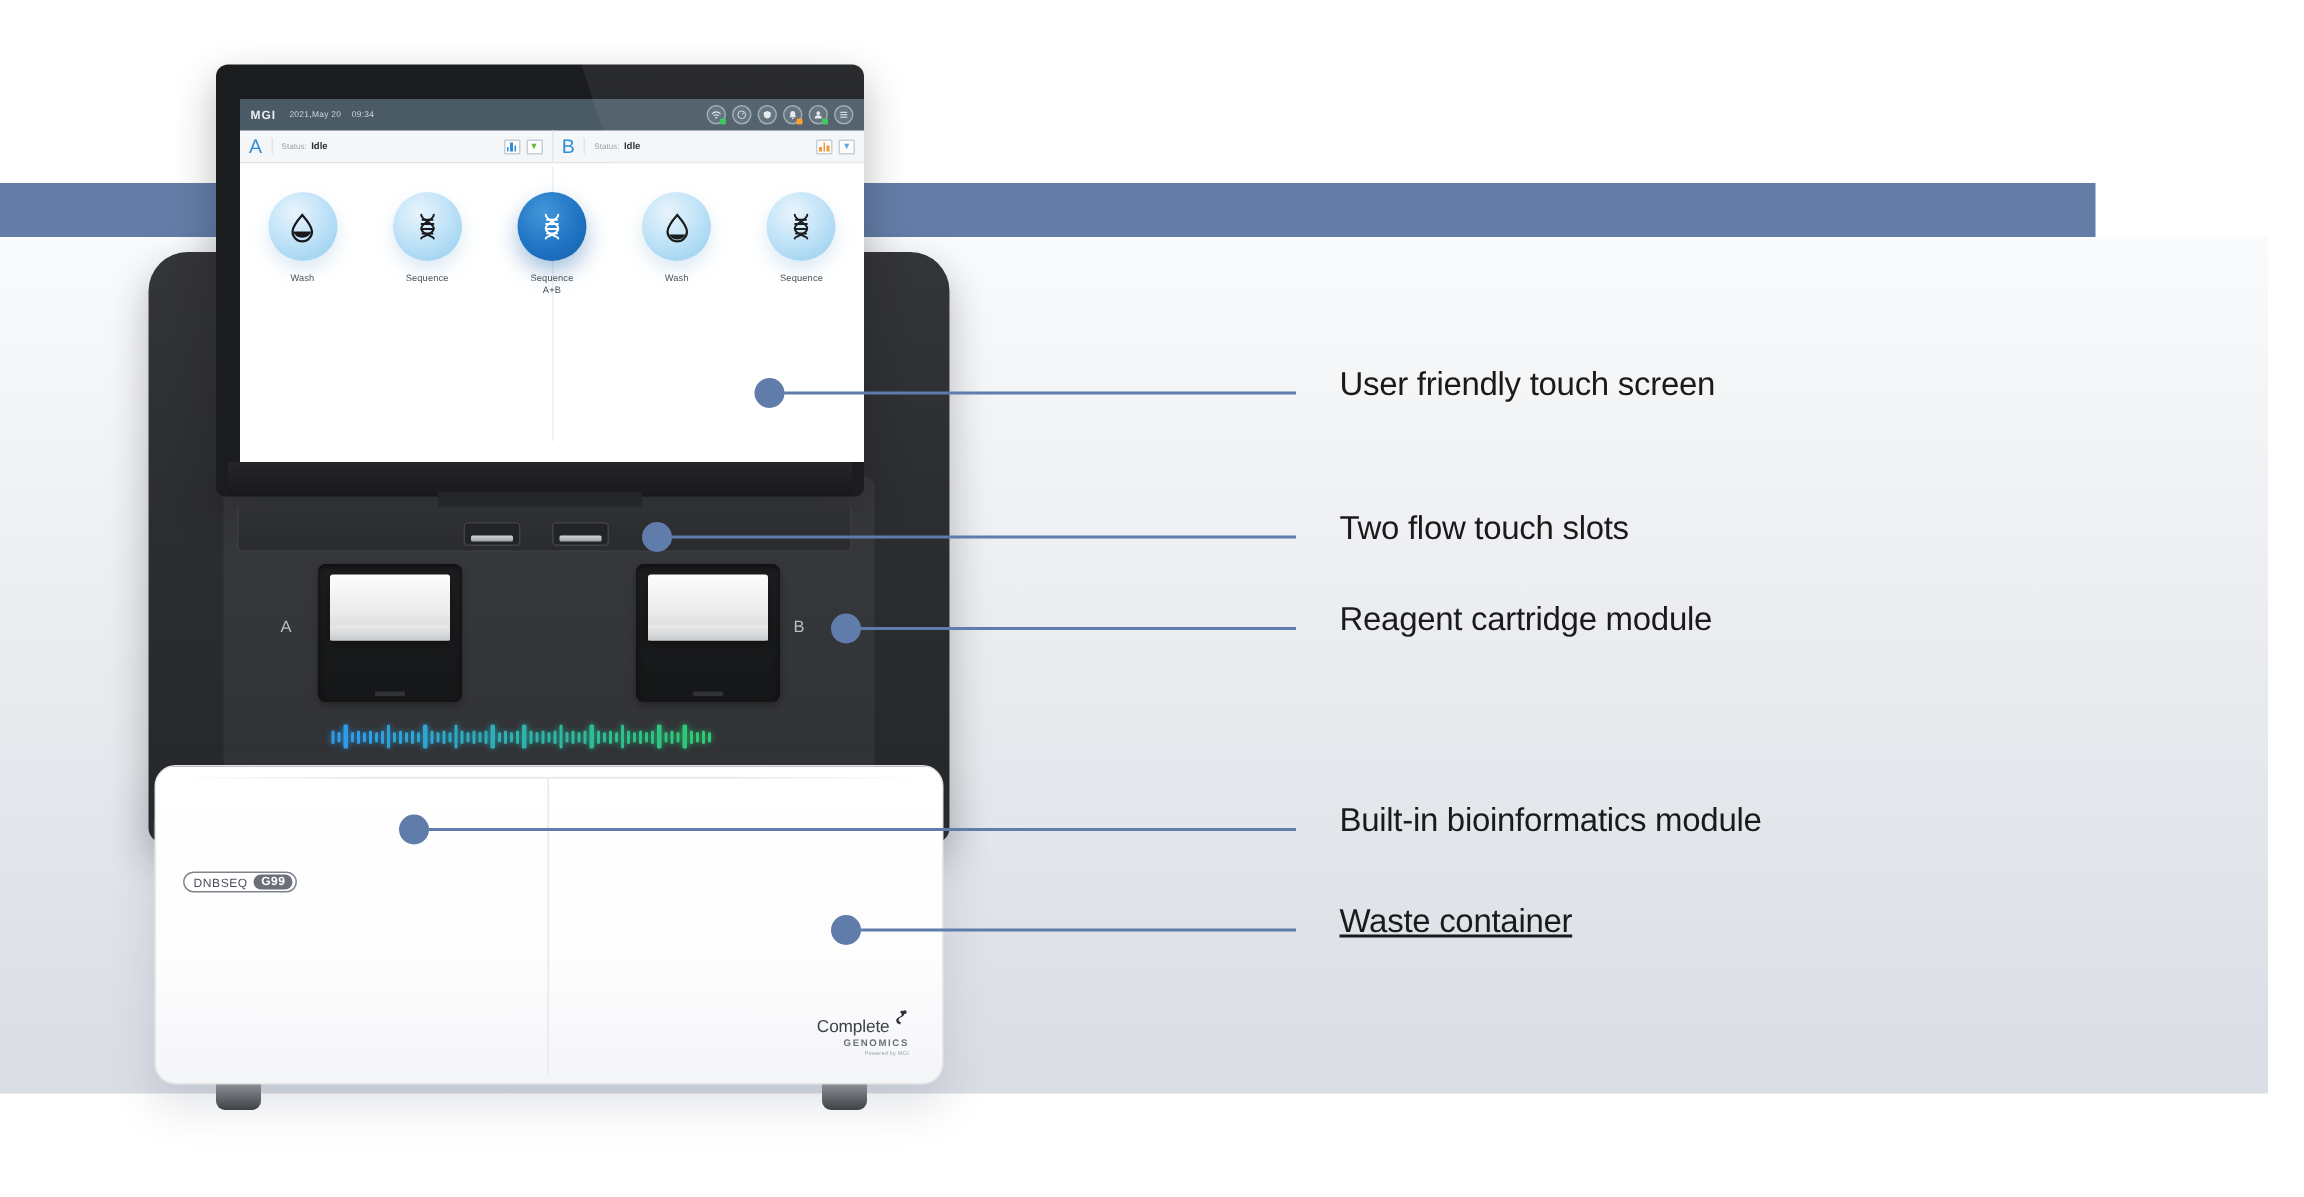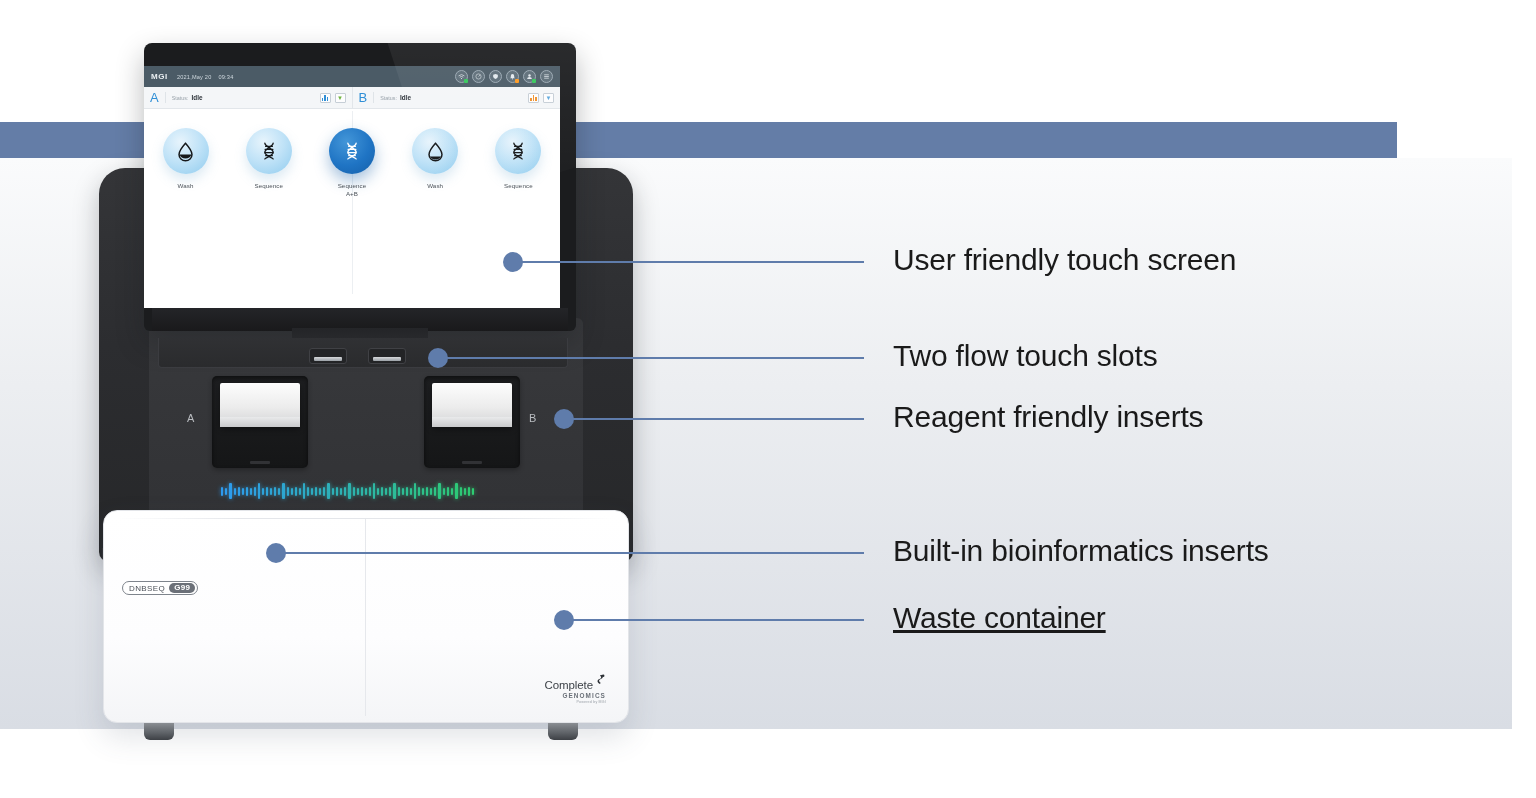--- a/index.html
+++ b/index.html
@@ -51,21 +51,21 @@
     box-shadow: 0 12px 28px rgba(20,22,28,0.30);
     overflow: hidden;
   }
   .monitor-glare {
     position: absolute; right: -40px; top: -60px; width: 210px; height: 200px;
     background: linear-gradient(200deg, rgba(255,255,255,0.10), rgba(255,255,255,0));
     transform: rotate(-18deg);
     pointer-events: none; z-index: 30;
   }
   .screen {
-    position: absolute; left: 0; top: 23px; width: 416px; height: 242px;
+    position: absolute; left: 16px; top: 23px; width: 416px; height: 242px;
     background: #ffffff; overflow: hidden;
   }
 
   
   .titlebar {
     height: 21px; background: #4b5b66;
     display: flex; align-items: center; padding: 0 7px;
     position: relative;
   }
   .mgi-logo {
@@ -260,21 +260,21 @@
   .callout { position: absolute; }
   .callout .line {
     position: absolute; height: 2px; background: #5f7cab; top: 0;
   }
   .callout .dot {
     position: absolute; width: 20px; height: 20px; border-radius: 50%;
     background: #5f7cab; top: -9px; left: -10px;
   }
   .callout-label {
     position: absolute;
-    font-size: 30px; color: #1a1a1a; white-space: nowrap;
+    font-size: 22px; color: #1a1a1a; white-space: nowrap;
     letter-spacing: -.2px;
     font-family: "Liberation Sans", sans-serif;
   }
 </style>
 </head>
 <body>
 
 <div id="stage">
 
   <div class="bg-band"></div>
@@ -564,26 +564,26 @@
       <div class="callout-label" style="left: 893px; top: 243px;">User friendly touch screen</div>
       <div class="callout" style="left: 438px; top: 357px;">
         <div class="line" style="left: 0px; width: 426px; background: rgb(95, 124, 171);"></div>
         <div class="dot" style="background: rgb(95, 124, 171);"></div>
       </div>
       <div class="callout-label" style="left: 893px; top: 339px;">Two flow touch slots</div>
       <div class="callout" style="left: 564px; top: 418px;">
         <div class="line" style="left: 0px; width: 300px; background: rgb(95, 124, 171);"></div>
         <div class="dot" style="background: rgb(95, 124, 171);"></div>
       </div>
-      <div class="callout-label" style="left: 893px; top: 400px;">Reagent friendly inserts</div>
+      <div class="callout-label" style="left: 893px; top: 400px;">Reagent cartridge module</div>
       <div class="callout" style="left: 276px; top: 552px;">
         <div class="line" style="left: 0px; width: 588px; background: rgb(95, 124, 171);"></div>
         <div class="dot" style="background: rgb(95, 124, 171);"></div>
       </div>
-      <div class="callout-label" style="left: 893px; top: 534px;">Built-in bioinformatics inserts</div>
+      <div class="callout-label" style="left: 893px; top: 534px;">Built-in bioinformatics module</div>
       <div class="callout" style="left: 564px; top: 619px;">
         <div class="line" style="left: 0px; width: 300px; background: rgb(95, 124, 171);"></div>
         <div class="dot" style="background: rgb(95, 124, 171);"></div>
       </div>
       <div class="callout-label" style="left: 893px; top: 601px; text-decoration: underline;">Waste container</div>
     </div>
 
 </div>
 
 </body></html>

